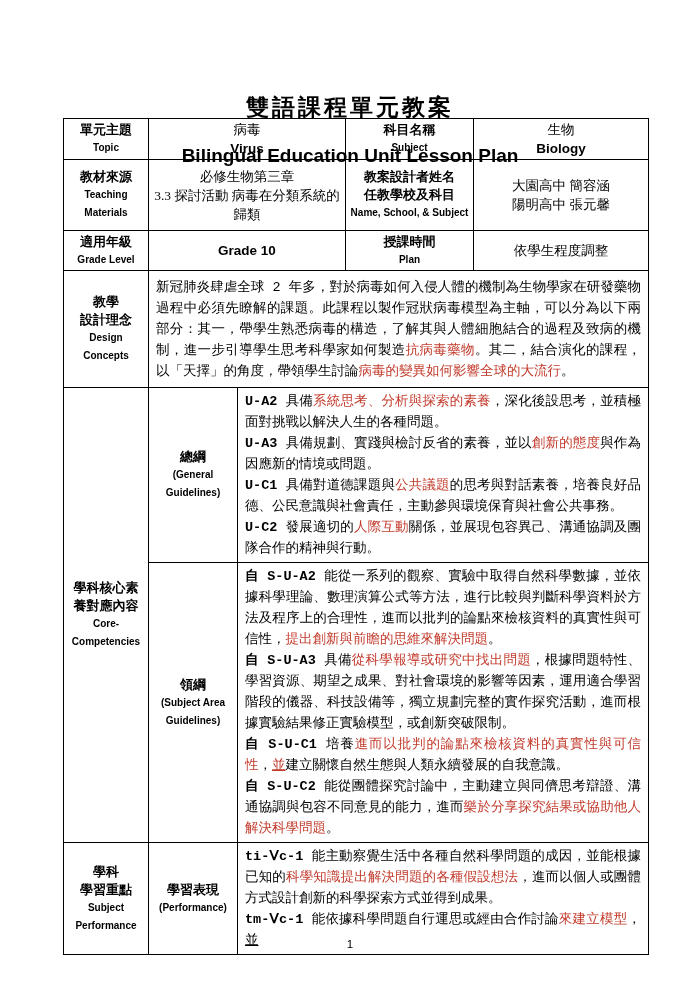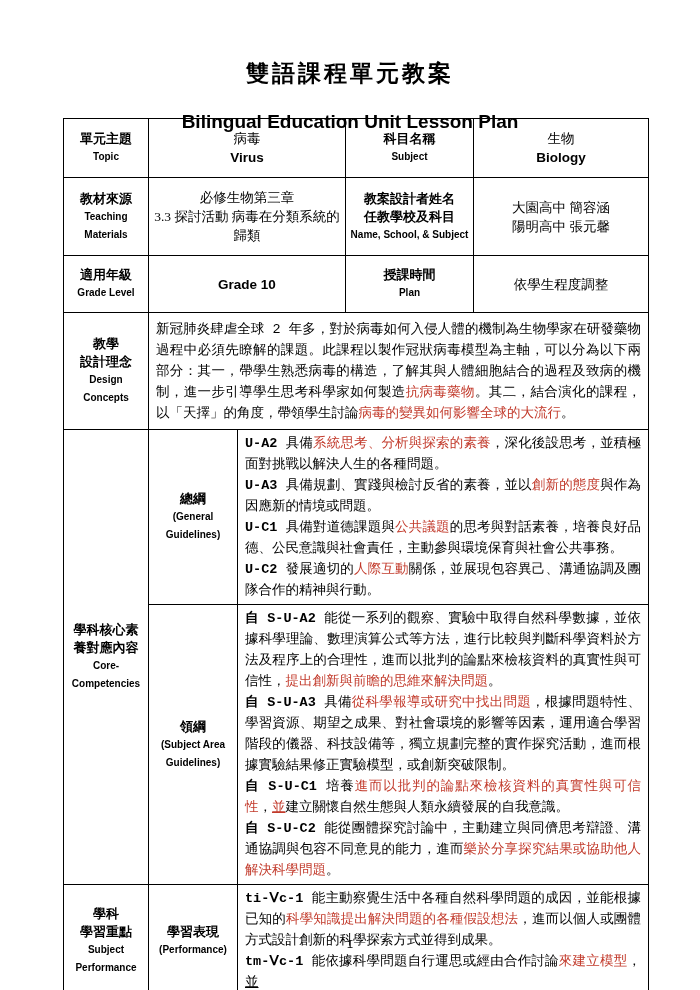--- a/index.html
+++ b/index.html
@@ -3,32 +3,32 @@
 <meta charset="utf-8">
 <style>
   html, body { margin:0; padding:0; background:#ffffff; }
   body {
     width:700px; height:990px; position:relative;
     font-family:"Liberation Serif","DejaVu Serif",serif;
     color:#000;
   }
   .title-zh {
     padding-top:58px; text-align:center;
-    font-size:23px; font-weight:bold; letter-spacing:3px;
+    font-size:23px; font-weight:bold; letter-spacing:3px;margin-top:34px;
   }
   .title-en {
     margin-top:22px; text-align:center;
     font-family:"Liberation Sans","DejaVu Sans",sans-serif;
     font-size:19px; font-weight:bold;
   }
   table.plan {
     position:absolute; left:63px; top:118px; width:585px;
     border-collapse:collapse; table-layout:fixed;
   }
-  td { border:1px solid #000; padding:10px 4px; vertical-align:middle; overflow:hidden; }
+  td { border:1px solid #000; padding:1px 4px; vertical-align:middle; overflow:hidden; }
   tr.r1 { height:39px; }
   tr.r2 { height:71px; }
   tr.r3 { height:40px; }
   tr.r4 { height:117px; }
   tr.r5 { height:165px; }
   tr.r6 { height:280px; }
   tr.r7 { height:84px; }
   .lbl { text-align:center; font-weight:bold; font-size:13px; line-height:18px; }
   .lbl .en { font-family:"Liberation Sans","DejaVu Sans",sans-serif; font-size:10px; }
   .lbl .wrapable { overflow-wrap:anywhere; }

